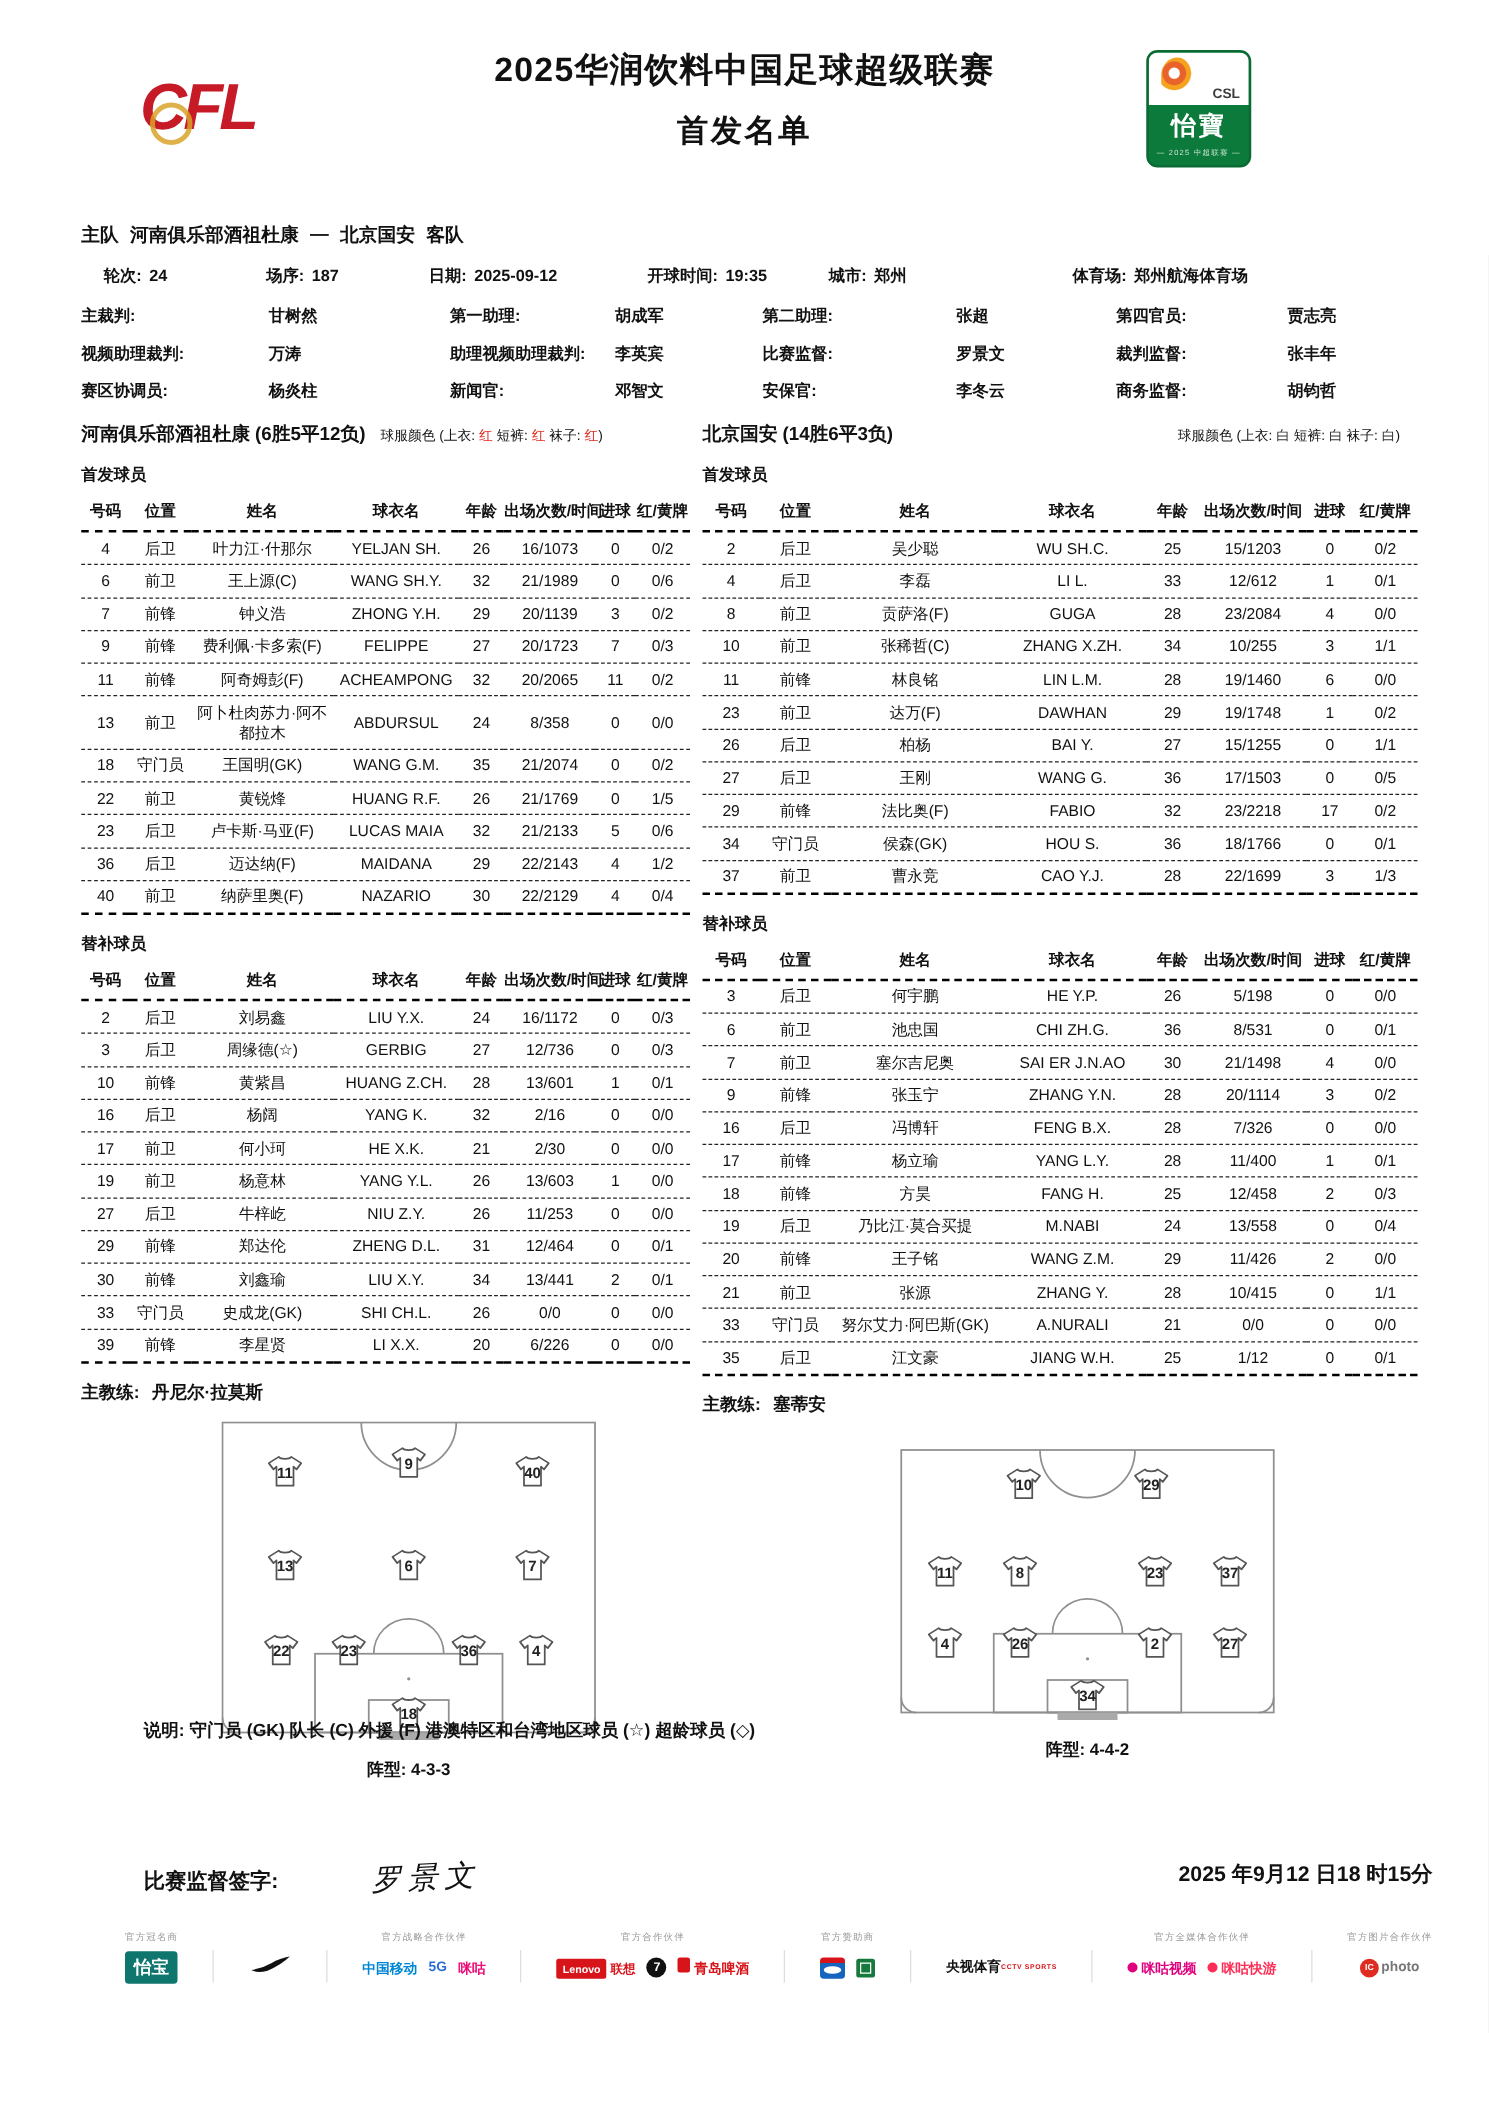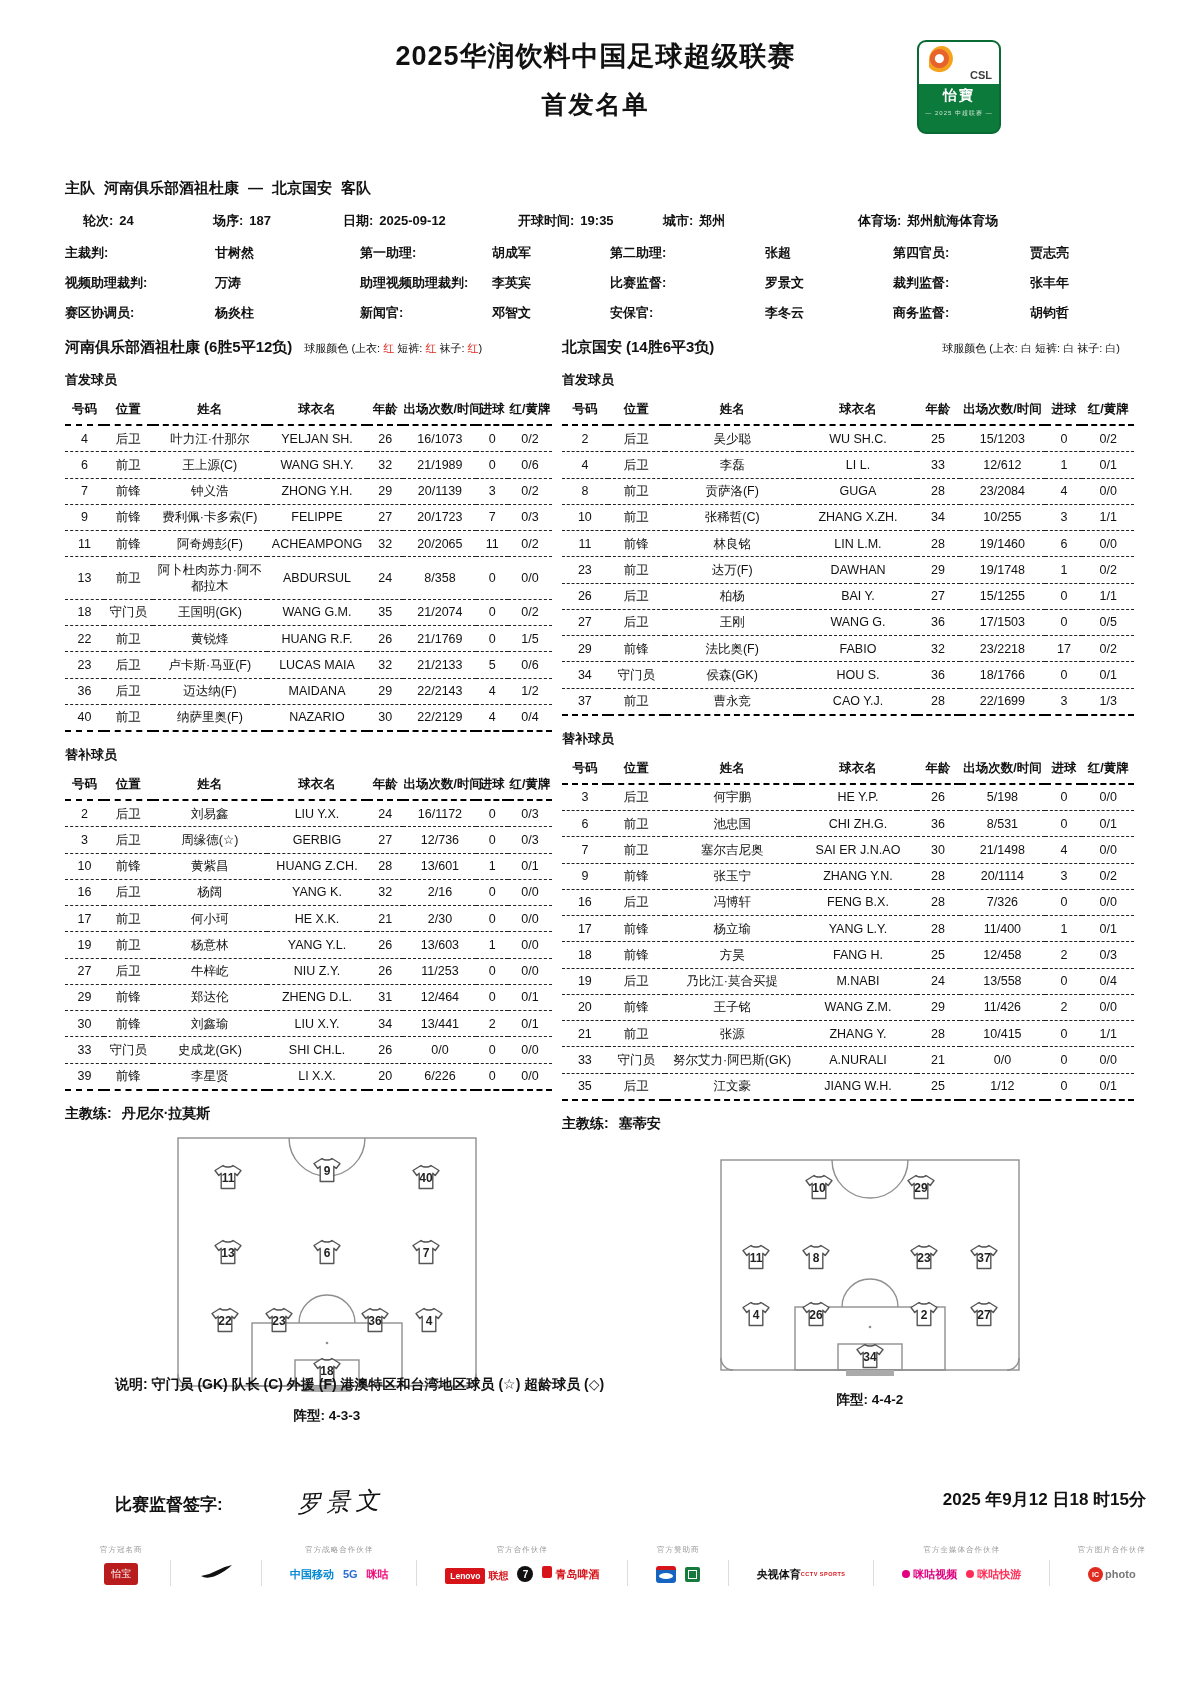--- a/index.html
+++ b/index.html
@@ -16,21 +16,21 @@
        font-style:italic;font-weight:800;font-size:52px;color:#c61a27;
        letter-spacing:-3px;line-height:76px;}
   .cfl .wheel{position:absolute;left:8px;top:34px;width:26px;height:26px;border-radius:50%;
        border:4px solid #d9a32a;opacity:.85;}
   .csl{position:absolute;right:190px;top:40px;width:80px;height:90px;border-radius:9px;
        background:#0c7a3b;border:2px solid #0a6a33;overflow:hidden;text-align:center;}
   .csl-top{background:#fff;height:42px;position:relative;}
   .csl-swirl{position:absolute;left:10px;top:4px;width:26px;height:28px;border-radius:50% 50% 50% 6px;
        background:radial-gradient(circle at 40% 45%,#fff 0 4px,#e8622b 5px 9px,#f5a31e 10px 13px,transparent 14px);}
   .csl-txt{position:absolute;right:7px;bottom:3px;font-size:11px;font-weight:800;color:#3c3c3c;}
-  .csl-mid{color:#fff;font-weight:800;font-size:14px;margin-top:3px;letter-spacing:2px;}
+  .csl-mid{color:#fff;font-weight:800;font-size:20px;margin-top:3px;letter-spacing:2px;}
   .csl-bot{color:#cfe6d6;font-size:6px;margin-top:4px;letter-spacing:1px;}
   
   .teams-line{margin:6px 0 0 65px;font-size:15px;font-weight:800;display:inline-flex;gap:9px;}
   .info1{margin:14px 0 0 65px;display:grid;grid-template-columns:130px 130px 175px 145px 195px 1fr;
        font-size:13px;font-weight:600;}
   .info1 .pair{white-space:nowrap;}
   .officials{margin:14px 0 0 65px;margin-right:45px;display:grid;
        grid-template-columns:150px 145px 132px 118px 155px 128px 137px 1fr;
        row-gap:12px;font-size:13px;font-weight:600;align-items:baseline;}
   .pair .lab{margin-right:6px;padding-left:18px;}
@@ -67,21 +67,21 @@
   .signame{font-family:"DejaVu Serif",serif;font-style:italic;font-size:24px;
        letter-spacing:5px;margin-left:70px;display:inline-block;transform:rotate(-3deg);}
   .sigdate{position:absolute;right:0;top:2px;font-size:17px;font-weight:800;}
   .sponsors{position:absolute;left:100px;right:45px;top:1545px;display:flex;
        justify-content:space-between;align-items:flex-end;}
   .spg{display:flex;flex-direction:column;align-items:center;gap:8px;}
   .spg .splabel{font-size:7.5px;color:#999;letter-spacing:1px;height:9px;}
   .spitems{display:flex;align-items:center;gap:9px;height:24px;}
   .spsep{width:1px;height:26px;background:#ddd;margin:0 2px;}
   .sp-text{font-size:11px;font-weight:800;white-space:nowrap;}
-  .sp-yibao{background:#b91c1c;color:#fff;font-size:10px;font-weight:400;
+  .sp-yibao{background:#0f766e;color:#fff;font-size:14px;font-weight:700;
        padding:4px 7px;border-radius:3px;}
   .sp-lenovo{background:#d7141a;color:#fff;font-size:8.5px;font-weight:800;
        padding:3px 5px;border-radius:2px;}
   .sp-lenovo-sub{color:#d7141a;font-size:10px;font-weight:800;margin-left:3px;}
   .sp-circle7{width:16px;height:16px;border-radius:50%;background:#111;color:#fff;
        font-size:10px;font-weight:800;display:flex;align-items:center;justify-content:center;}
   .sp-tsq{width:10px;height:12px;background:#d7141a;border-radius:2px;margin-right:3px;display:inline-block;}
   .sp-blue{width:20px;height:17px;border-radius:3px;background:linear-gradient(180deg,#d7141a 0 4px,#1565c0 4px);position:relative;}
   .sp-blue:after{content:"";position:absolute;left:3px;top:7px;width:14px;height:6px;border-radius:50%;background:#fff;}
   .sp-green{width:15px;height:15px;background:#177a3d;border-radius:2px;position:relative;}
@@ -94,20 +94,24 @@
        font-weight:800;display:flex;align-items:center;justify-content:center;}
   .sp-ic-sub{font-size:11px;font-weight:800;color:#777;margin-left:2px;}
   .migu-dot{width:8px;height:8px;border-radius:50%;display:inline-block;margin-right:3px;}
 </style>
 </head>
 <body>
 
 <div class="page">
 
   <div class="hdr">
+    <div class="cfl">
+      <span class="wheel"></span>
+      <span>CFL</span>
+    </div>
     <div class="titles">
       <div class="t1">2025华润饮料中国足球超级联赛</div>
       <div class="t2">首发名单</div>
     </div>
     <div class="csl">
       <div class="csl-top">
         <span class="csl-swirl"></span>
         <span class="csl-txt">CSL</span>
       </div>
       <div class="csl-mid">怡寶</div>

